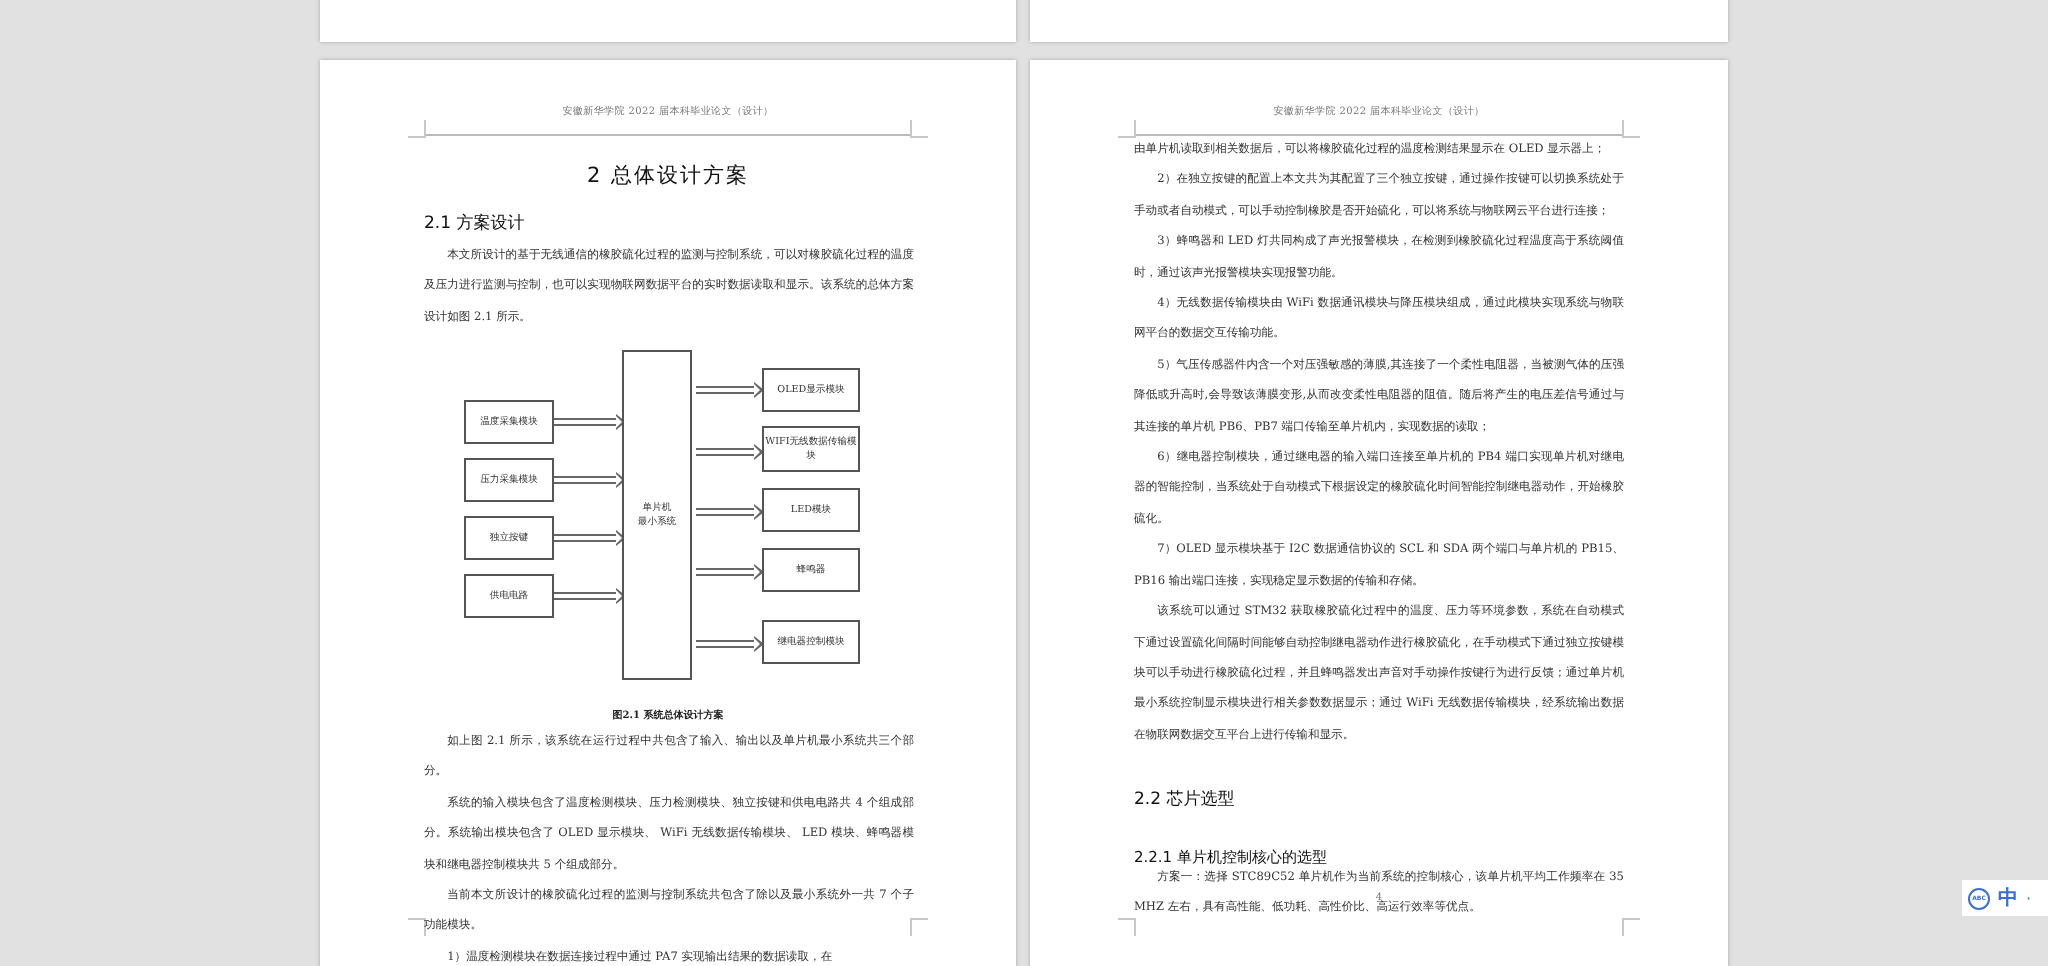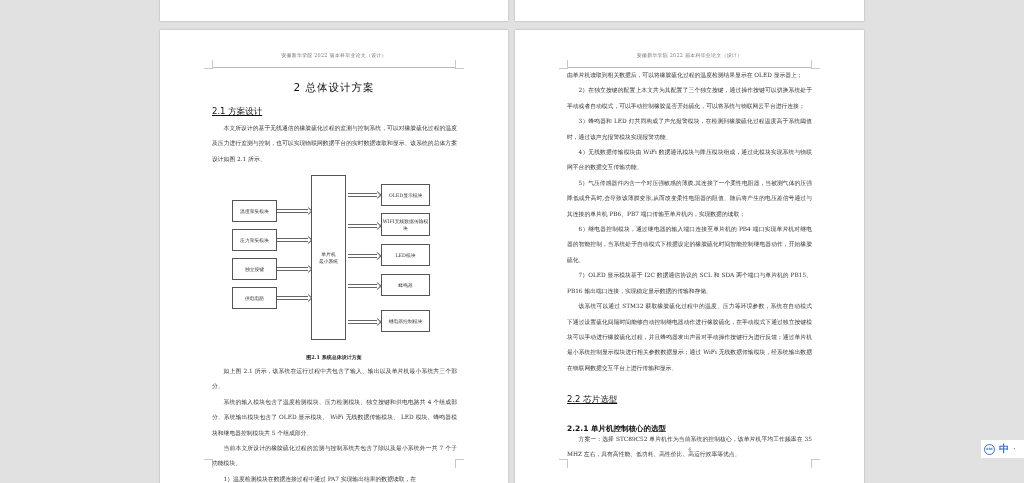--- a/index.html
+++ b/index.html
@@ -36,25 +36,25 @@
     font-size: 5px; color: #777;
   }
 
   .chapter-title {
     position: absolute; top: 51px; left: 0; right: 0; text-align: center;
     font-family: "DejaVu Sans", "Liberation Sans", sans-serif;
     font-size: 10.5px; color: #111; letter-spacing: 1px;
   }
   .sec-title {
     position: absolute; font-family: "DejaVu Sans", "Liberation Sans", sans-serif;
-    font-size: 8.5px; color: #111; text-decoration: underline;
+    font-size: 8.5px; color: #111;
   }
   .subsec-title {
     position: absolute; font-family: "DejaVu Sans", "Liberation Sans", sans-serif;
-    font-size: 7.5px; color: #111; font-weight: bold;
+    font-size: 7.5px; color: #111;
   }
   .body-text {
     position: absolute; left: 52px; width: 245px;
     font-size: 5.8px; line-height: 15.4px; color: #333;
     text-align: justify; word-break: break-all;
   }
   .body-text p { margin: 0; text-indent: 2em; }
   .body-text p.noindent { text-indent: 0; }
 
   

